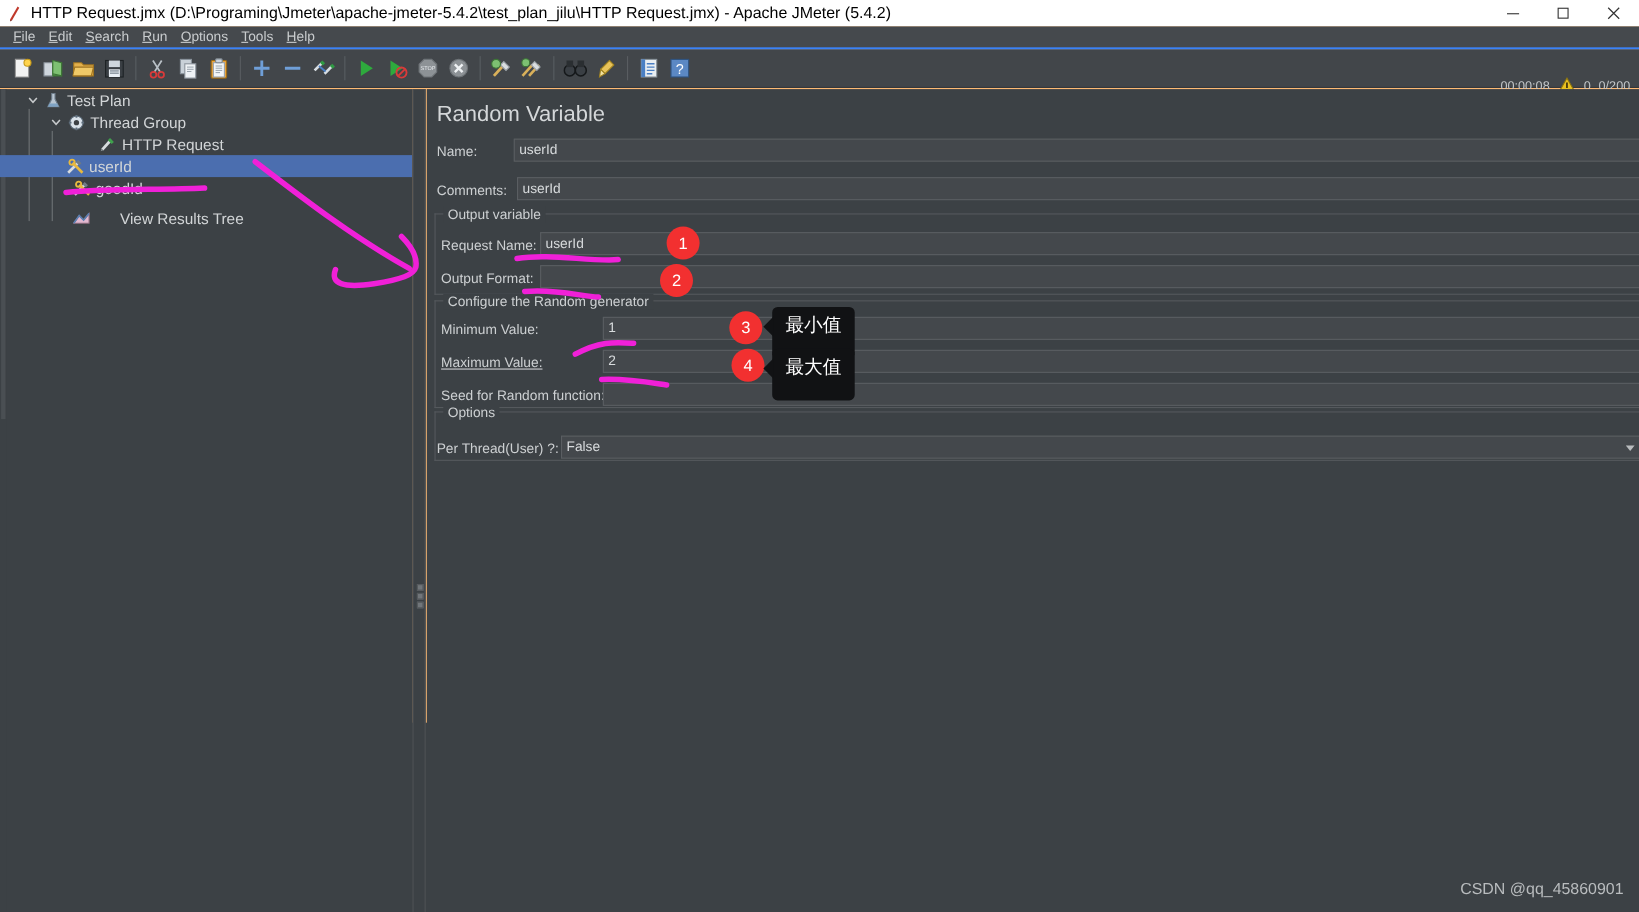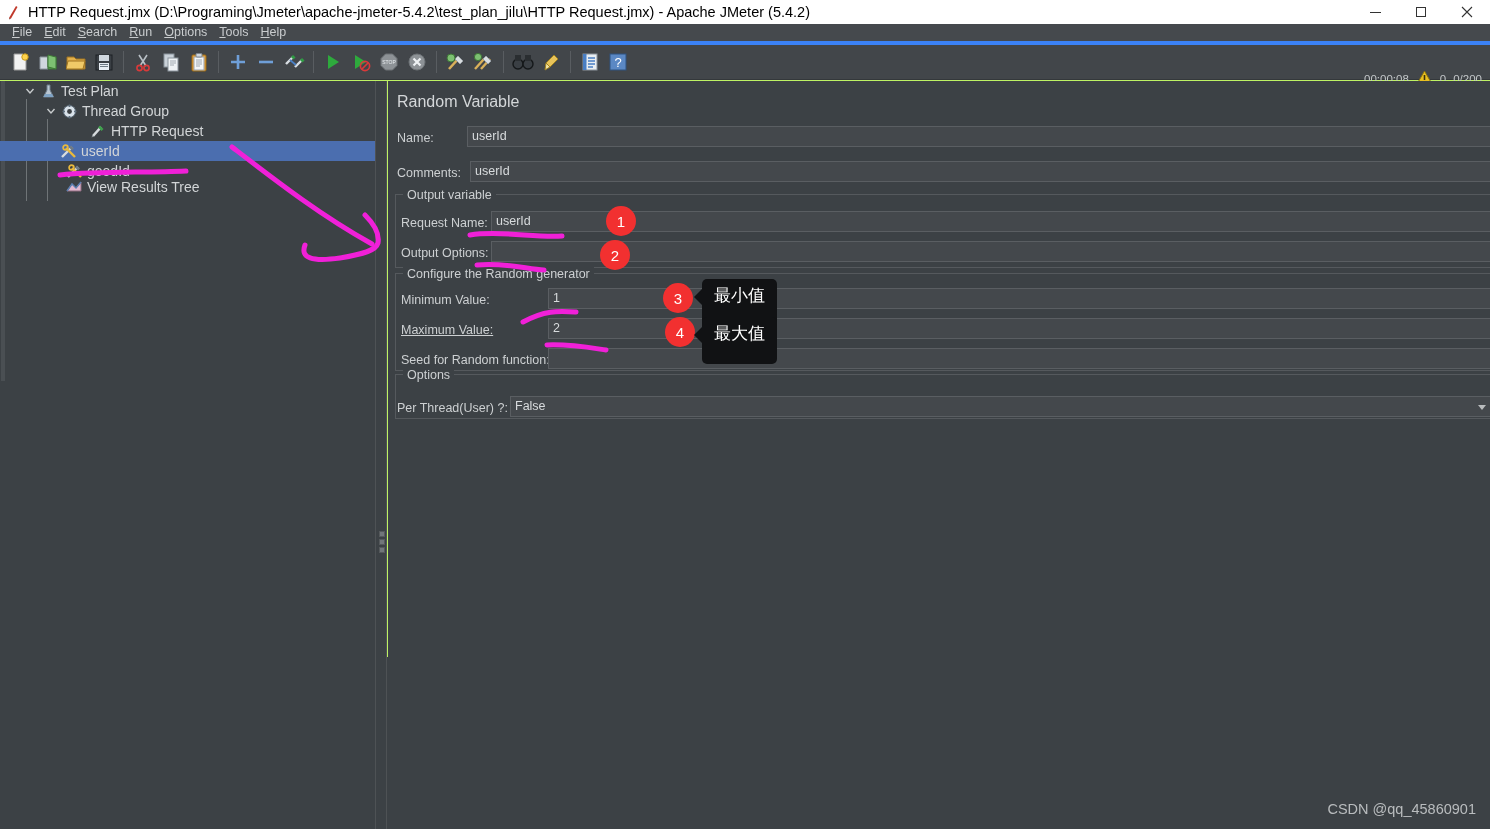--- a/index.html
+++ b/index.html
@@ -6,21 +6,21 @@
   html, body {
     margin: 0; padding: 0;
     width: 1490px; height: 829px;
     overflow: hidden;
     background: #3c4145;
     font-family: "Liberation Sans", sans-serif;
   }
   #app {
     position: relative;
     width: 1490px; height: 657px;
-    background: #bef264;
+    background: #fdba74;
   }
 
   
   .titlebar {
     position: absolute; left: 0; top: 0; width: 1490px; height: 24px;
     background: #ffffff;
     display: flex; align-items: center;
   }
   .titlebar .app-icon {
     width: 26px; height: 24px;
@@ -42,21 +42,21 @@
   }
   .win-btn .bar { width: 11px; height: 1px; background: #333; display:block; }
   .win-btn .sq  { width: 10px; height: 10px; border: 1px solid #333; display:block; }
 
   
   .menubar {
     position: absolute; left: 0; top: 24px; width: 1490px; height: 21px;
     background: #45494d;
     display: flex; align-items: center;
     padding-left: 6px;
-    border-bottom: 4px solid #3b82f6;
+    border-bottom: 2px solid #3b82f6;
   }
   .menu-item {
     font-size: 12.5px; color: #c9ccce;
     padding: 2px 6px; line-height: 15px;
     white-space: nowrap;
   }
   .menu-item u { text-decoration: underline; }
 
   
   .toolbar {
@@ -134,21 +134,21 @@
   }
 
   
   .content {
     position: absolute; left: 388px; top: 81px; width: 1102px; height: 748px;
     background: #3c4145;
     overflow: hidden;
   }
   .panel-title {
     position: absolute; left: 9px; top: 12px;
-    font-size: 16px; color: #d4d7d9;
+    font-size: 20px; color: #d4d7d9;
   }
   .field-label {
     position: absolute;
     font-size: 12.5px; color: #cdd0d2;
     text-align: left;
     white-space: nowrap;
   }
   .field-input {
     position: absolute;
     background: #44484c;
@@ -498,21 +498,21 @@
         <svg width="17" height="17" viewBox="0 0 17 17">
           <path d="M2 14 L12 4" stroke="#d7dbde" stroke-width="2.4"></path>
           <path d="M11 2.5 l3 3 l-2 2 l-3 -3 z" fill="#6f7a85"></path>
           <path d="M15 14 L6 5" stroke="#e8b93e" stroke-width="2.4"></path>
           <circle cx="5.5" cy="4.5" r="2.4" fill="none" stroke="#e8b93e" stroke-width="1.7"></circle>
         </svg>
       </div>
       <div class="tw-label">goodId</div>
     </div>
 
-    <div class="tree-row" style="top:96px; padding-left:58px;">
+    <div class="tree-row" style="top:108px; padding-left:58px;gap:22px;">
       <div class="tw-icon">
         <svg width="16" height="16" viewBox="0 0 16 16">
           <path d="M1 12 L6 5 L10 9 L15 3 L15 12 Z" fill="#e3b8d0" stroke="#8d6b7e"></path>
           <path d="M1 12 L6 5 L10 9 L15 3" stroke="#5b7fb0" stroke-width="1.5" fill="none"></path>
         </svg>
       </div>
       <div class="tw-label">View Results Tree</div>
     </div>
   </div>
 
@@ -533,21 +533,21 @@
 
     <div class="field-label" style="left:9px; top:85px; width:73px;">Comments:</div>
     <div class="field-input" style="left:82px; top:80px; width:1027px;">userId</div>
 
     <div class="group-box" style="left:7px; top:113px; width:1104px; height:74px;"></div>
     <div class="group-legend" style="left:15px; top:107px;">Output variable</div>
 
     <div class="field-label" style="left:13px; top:135px; width:86px;">Request Name:</div>
     <div class="field-input" style="left:103px; top:130px; width:1001px;">userId</div>
 
-    <div class="field-label" style="left:13px; top:165px; width:86px;">Output Options:</div>
+    <div class="field-label" style="left:13px; top:165px; width:86px;">Output Format:</div>
     <div class="field-input" style="left:103px; top:160px; width:1001px;"></div>
 
     <div class="group-box" style="left:7px; top:192px; width:1104px; height:98px;"></div>
     <div class="group-legend" style="left:15px; top:186px;">Configure the Random generator</div>
 
     <div class="field-label" style="left:13px; top:212px; width:143px;">Minimum Value:</div>
     <div class="field-input" style="left:160px; top:207px; width:944px;">1</div>
 
     <div class="field-label" style="left:13px; top:242px; width:143px;text-decoration:underline;">Maximum Value:</div>
     <div class="field-input" style="left:160px; top:237px; width:944px;">2</div>

